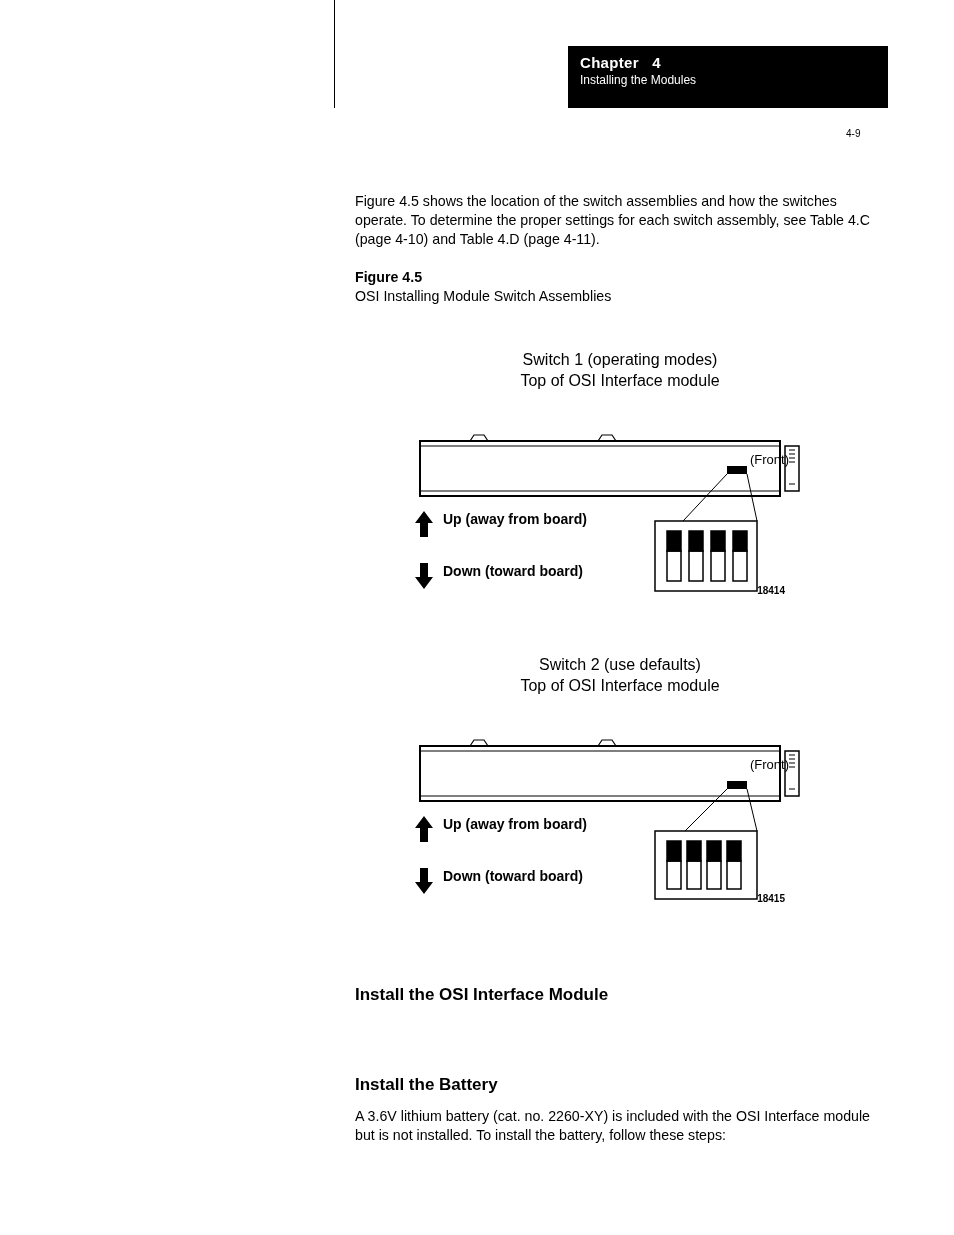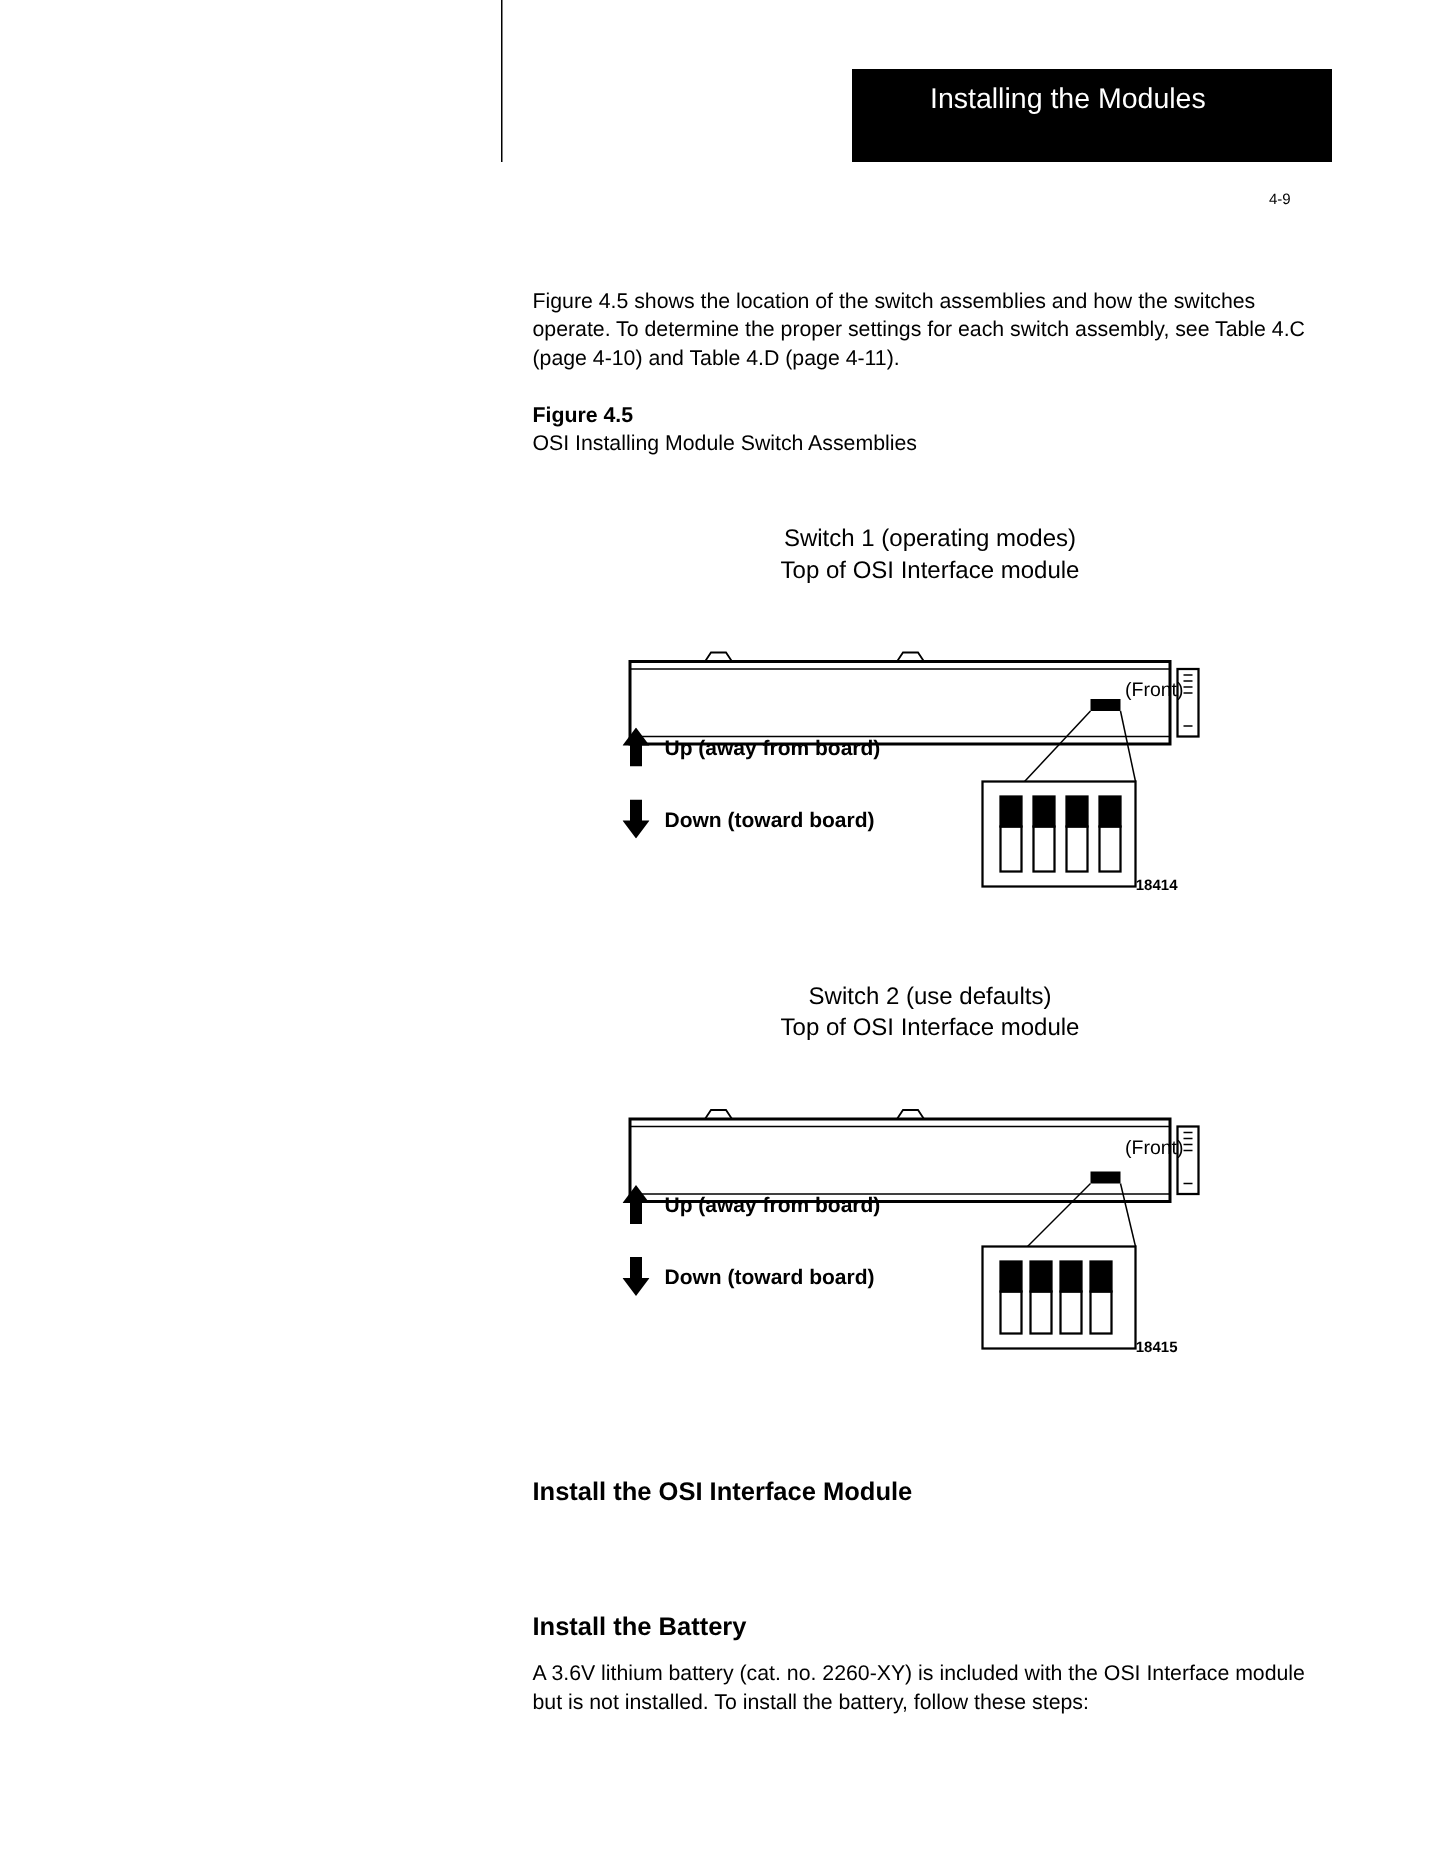--- a/index.html
+++ b/index.html
@@ -33,23 +33,22 @@
     color: #fff;
     padding: 8px 12px;
     box-sizing: border-box;
   }
   .header-chapter {
     font-weight: bold;
     font-size: 15px;
     letter-spacing: 0.3px;
   }
   .header-title {
-    font-size: 19px;
+    font-size: 12px;
     margin-top: 2px;
-    margin-left: 40px;
   }
   .page-number {
     position: absolute;
     left: 846px;
     top: 128px;
     font-size: 10px;
   }
   .intro {
     position: absolute;
     left: 355px;
@@ -85,22 +84,23 @@
   .fig2 .fig-id { top: 238px; }
   .legend {
     position: absolute;
     left: 60px;
     top: 135px;
     font-size: 14px;
     font-weight: bold;
   }
   .legend-row {
     display: flex;
-    align-items: center;
+    align-items: flex-start;
     margin-bottom: 22px;
+    margin-top: 26px;
   }
   .legend-row svg {
     margin-right: 10px;
   }
   .front-label {
     position: absolute;
     left: 395px;
     top: 57px;
     font-size: 13px;
     margin-top: 45px;
@@ -124,20 +124,25 @@
   .sec2 { top: 1075px; }
 </style>
 </head>
 <body>
 
 <div class="page">
 
   <div class="vline"></div>
 
   <div class="header-block">
+    <div class="header-chapter">
+      <span>Chapter</span>
+      &nbsp;
+      <span>4</span>
+    </div>
     <div class="header-title">Installing the Modules</div>
   </div>
 
   <div class="page-number">4-9</div>
 
   <div class="intro">
     <p class="section-p">Figure 4.5 shows the location of the switch assemblies and how the switches operate. To determine the proper settings for each switch assembly, see Table 4.C (page 4-10) and Table 4.D (page 4-11).</p>
     <p class="section-p">
       <b>Figure 4.5</b><br>
       <span>OSI Installing Module Switch Assemblies</span>

